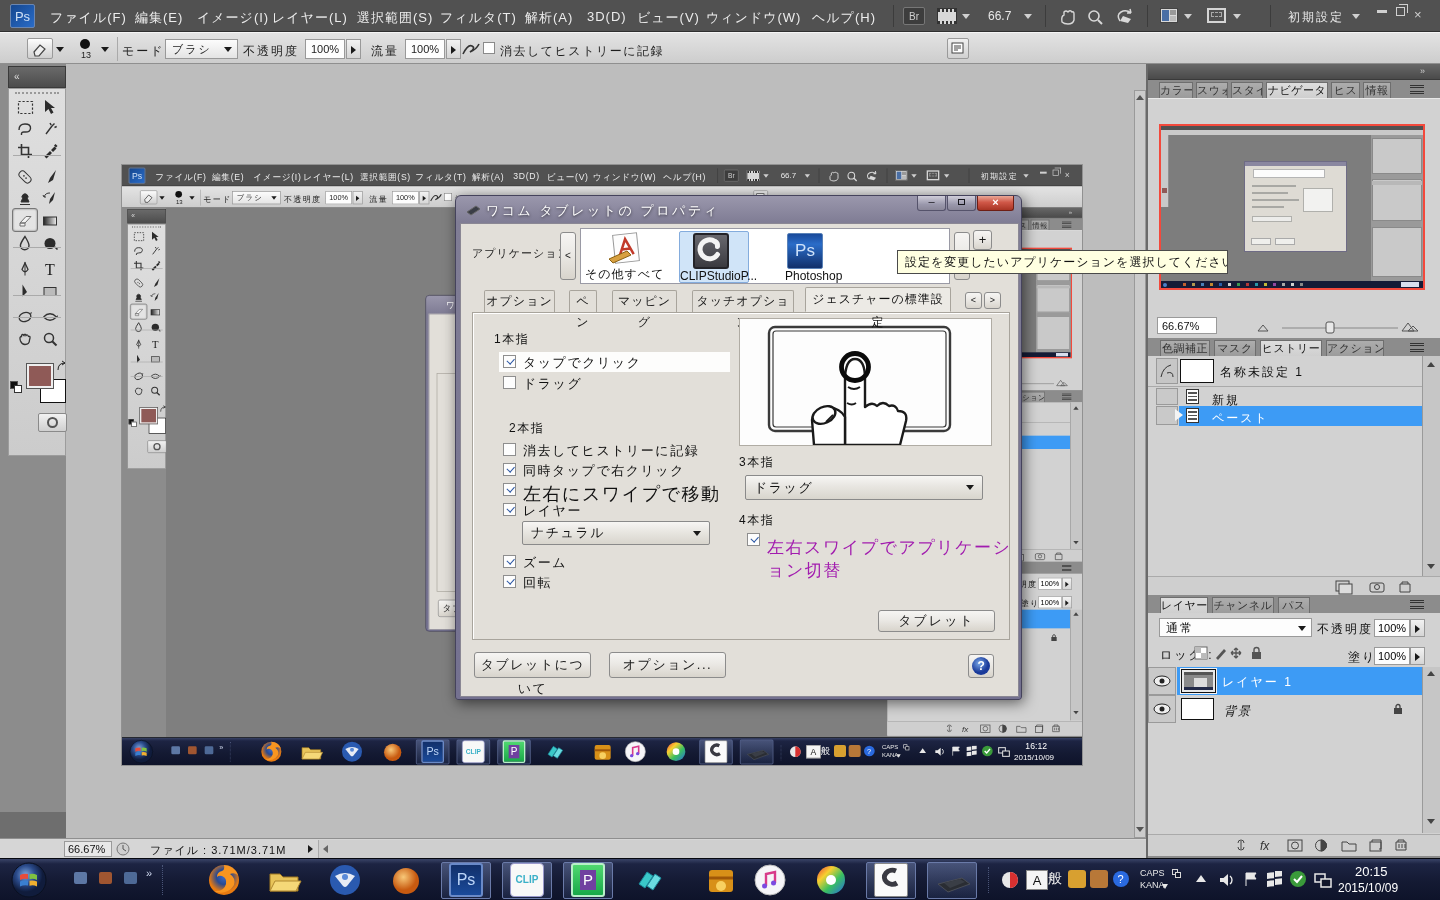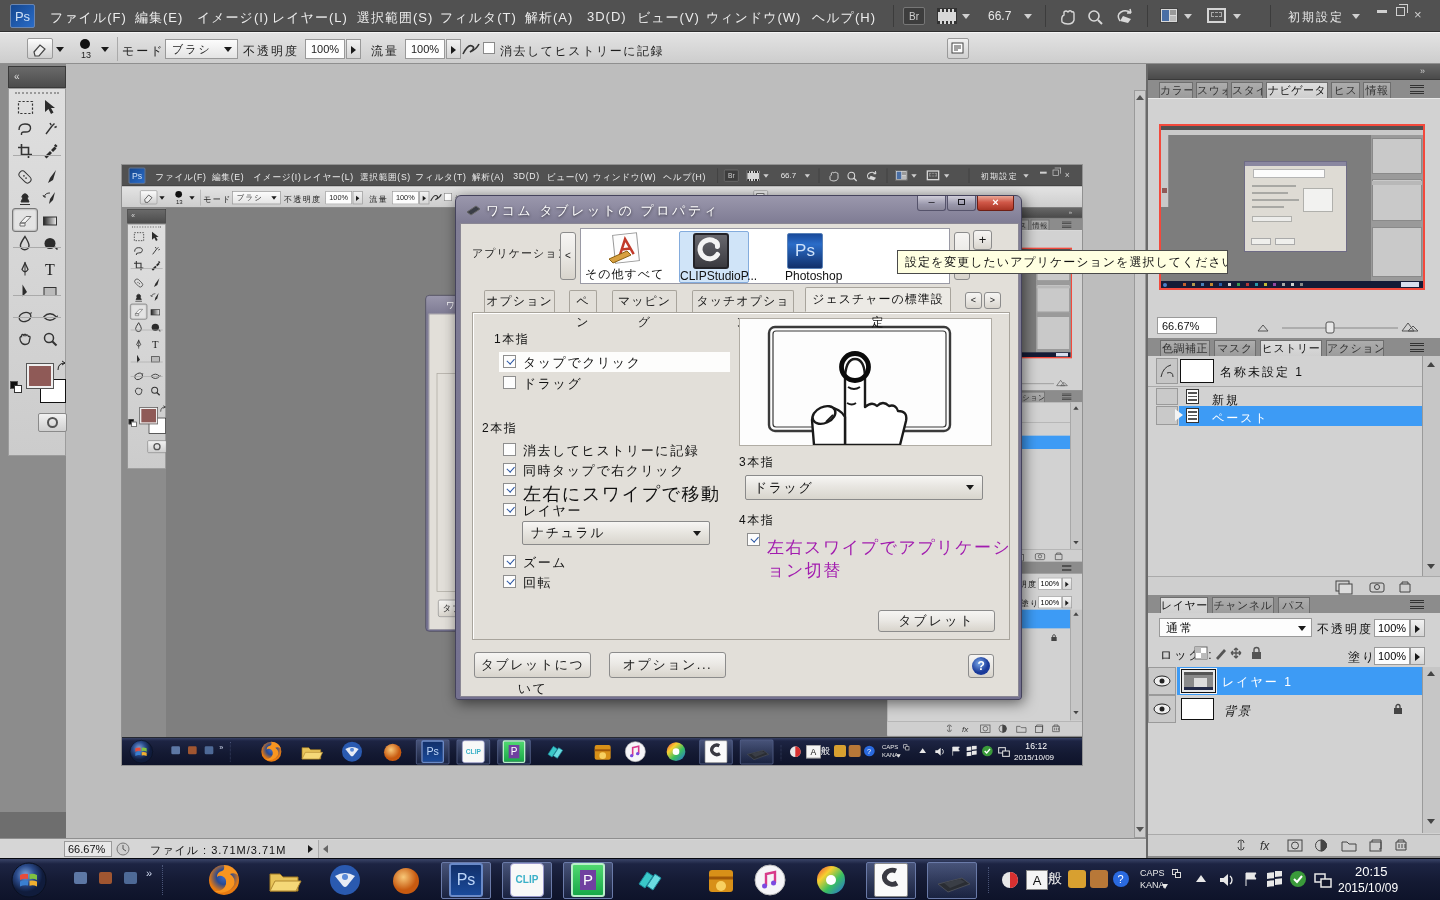--- a/index.html
+++ b/index.html
@@ -774,21 +774,21 @@
         <div class="ab" style="left:231px;top:66px;width:102px;height:22px;background:#e2dfd9;border:1px solid #a8a49c;border-bottom:none;border-radius:2px 2px 0 0;font-size:12px;color:#1a1a1a;text-align:center;line-height:21px;letter-spacing:1px">タッチオプション</div>
         <div class="ab" style="left:344px;top:63px;width:146px;height:25px;background:#eceae5;border:1px solid #a8a49c;border-bottom:1px solid #eceae5;border-radius:2px 2px 0 0;font-size:12px;color:#111;text-align:center;line-height:23px;letter-spacing:1px;z-index:2">ジェスチャーの標準設定</div>
         <div class="ab btn7" style="left:504px;top:68px;width:17px;height:17px;font-size:9px;line-height:15px">&lt;</div>
         <div class="ab btn7" style="left:523px;top:68px;width:17px;height:17px;font-size:9px;line-height:15px">&gt;</div>
         <div class="ab" style="left:33px;top:107px;font-size:12px;color:#111;letter-spacing:1.5px">1本指</div>
         <div class="ab" style="left:38px;top:128px;width:231px;height:20px;background:#fdfdfc"></div>
         <div class="cb on" style="left:42px;top:131px"></div>
         <div class="ab" style="left:62px;top:130px;font-size:13px;color:#111;letter-spacing:1.5px">タップでクリック</div>
         <div class="cb" style="left:42px;top:152px"></div>
         <div class="ab" style="left:62px;top:151px;font-size:13px;color:#111;letter-spacing:1.5px">ドラッグ</div>
-        <div class="ab" style="left:21px;top:196px;font-size:12px;color:#111;letter-spacing:1.5px">2本指</div>
+        <div class="ab" style="left:48px;top:196px;font-size:12px;color:#111;letter-spacing:1.5px">2本指</div>
         <div class="cb" style="left:42px;top:219px"></div>
         <div class="ab" style="left:62px;top:218px;font-size:13px;color:#111;letter-spacing:1.5px">消去してヒストリーに記録</div>
         <div class="cb on" style="left:42px;top:239px"></div>
         <div class="ab" style="left:62px;top:238px;font-size:13px;color:#111;letter-spacing:1.5px">同時タップで右クリック</div>
         <div class="cb on" style="left:42px;top:259px"></div>
         <div class="ab" style="left:62px;top:258px;font-size:18px;color:#111;letter-spacing:1.5px">左右にスワイプで移動</div>
         <div class="cb on" style="left:42px;top:279px"></div>
         <div class="ab" style="left:62px;top:278px;font-size:13px;color:#111;letter-spacing:1.5px">レイヤー</div>
         <div class="ab combo" style="left:61px;top:297px;width:188px;height:24px;font-size:13px;color:#111;line-height:22px;padding-left:8px;letter-spacing:1.5px">ナチュラル<div class="ab tri-d" style="left:170px;top:9px"></div></div>
         <div class="cb on" style="left:42px;top:331px"></div>

